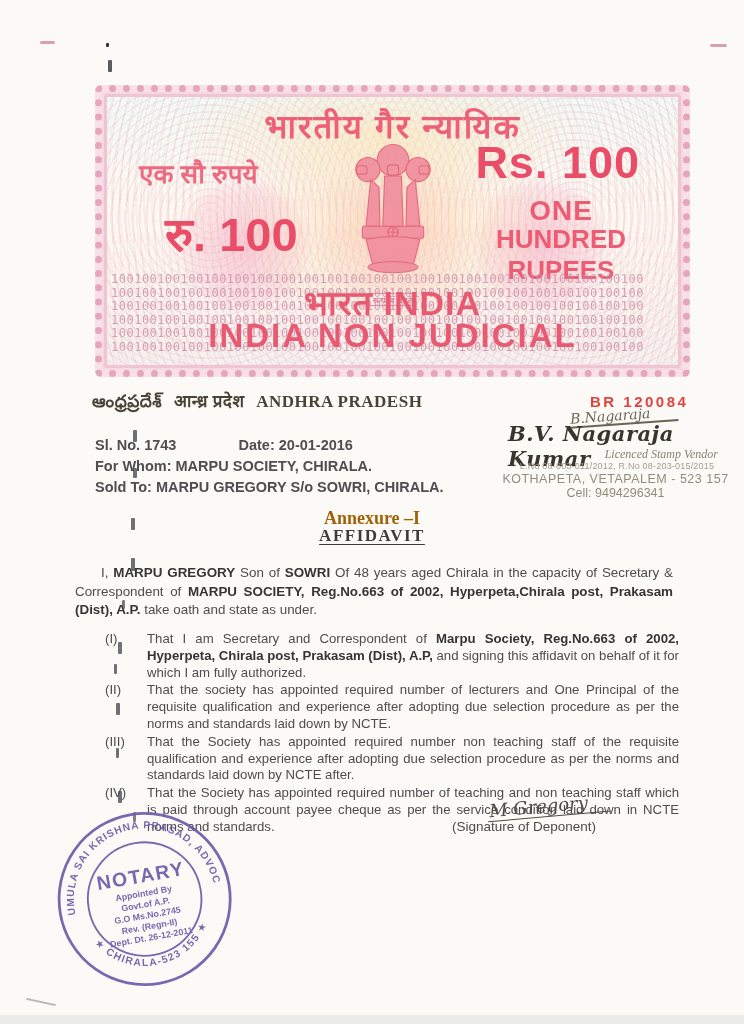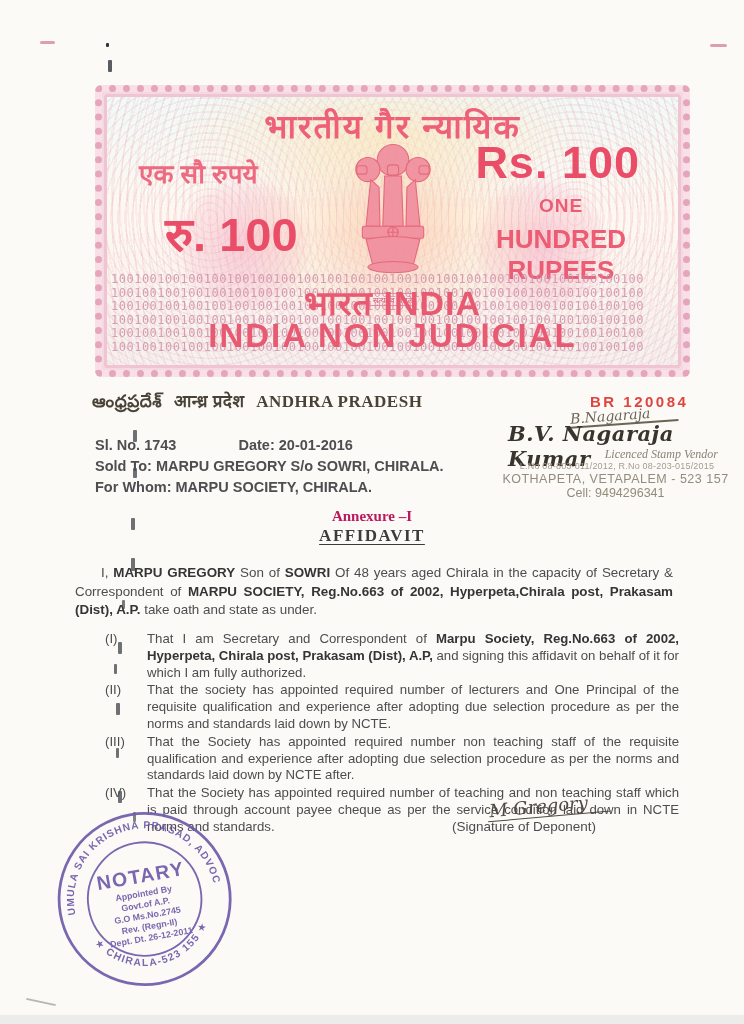--- a/index.html
+++ b/index.html
@@ -24,21 +24,21 @@
       radial-gradient(circle 120px at 50% 50%, rgba(246,160,182,.35), transparent 70%),
       repeating-radial-gradient(circle at 18% 45%, rgba(238,150,175,.17) 0 1.5px, transparent 1.5px 7px),
       repeating-radial-gradient(circle at 82% 45%, rgba(238,150,175,.17) 0 1.5px, transparent 1.5px 7px),
       repeating-radial-gradient(circle at 50% 38%, rgba(238,150,175,.13) 0 1.5px, transparent 1.5px 8px),
       linear-gradient(180deg,#f0faf7 0%,#fdf8f0 45%,#f4f1ee 100%);}
   .stamp-inner *{position:absolute;}
   .st-header{top:6px;left:0;width:100%;text-align:center;font-size:33px;font-weight:bold;color:#ee6078;letter-spacing:2px;}
   .st-denom-words-hi{top:58px;left:32px;font-size:26px;font-weight:bold;color:#ee6a80;}
   .st-rs-en{top:40px;right:38px;font-size:45px;font-weight:bold;color:#e94d67;letter-spacing:1px;}
   .st-rs-hi{top:104px;left:58px;font-size:47px;font-weight:bold;color:#e94d67;}
-  .st-one{top:98px;right:12px;width:210px;text-align:center;font-size:19px;font-weight:bold;color:#ec5d74;letter-spacing:1px;}
+  .st-one{top:98px;right:12px;width:210px;text-align:center;font-size:28px;font-weight:bold;color:#ec5d74;letter-spacing:1px;}
   .st-hundred{top:127px;right:12px;width:210px;text-align:center;font-size:26px;font-weight:bold;color:#ec5d74;}
   .st-emblem{top:40px;left:50%;transform:translateX(-50%);}
   .st-motto{top:196px;left:50%;transform:translateX(-50%);font-size:8px;color:#d4556e;
     border:1px solid #e58ca0;background:rgba(251,234,234,.8);padding:0 4px;white-space:nowrap;}
   .digit-rows{top:176px;left:4px;right:12px;height:84px;overflow:hidden;color:#cf8aa4;opacity:.8;
     font-family:"DejaVu Sans Mono",monospace;font-size:12px;line-height:13.5px;letter-spacing:.5px;text-align:left;white-space:nowrap;}
   .digit-rows div{position:static;}
   .st-bharat-line{top:182px;left:0;width:100%;text-align:center;font-size:34px;font-weight:bold;color:#e85a72;letter-spacing:1px;z-index:2;}
   .st-nonjud{top:220px;left:0;width:100%;text-align:center;font-size:33px;font-weight:bold;color:#e85a72;letter-spacing:2px;z-index:2;}
 
@@ -56,21 +56,21 @@
   .vendor-licence{position:absolute;left:492px;top:461px;width:250px;text-align:center;font-size:9px;color:#a59c8e;letter-spacing:.2px;}
   .vendor-address{position:absolute;left:498px;top:472px;width:235px;text-align:center;font-size:12.5px;color:#948b7d;letter-spacing:.5px;}
   .vendor-cell{position:absolute;left:498px;top:486px;width:235px;text-align:center;font-size:12.5px;color:#948b7d;}
 
   
   .sale{position:absolute;left:95px;top:435px;font-size:14.5px;font-weight:bold;color:#4e4e50;line-height:21px;}
   .sale .date{margin-left:58px;}
 
   
   .annexure{position:absolute;left:0;top:508px;width:100%;text-align:center;
-    font-family:"Liberation Serif","DejaVu Serif",serif;font-weight:bold;font-size:15px;color:#be185d;}
+    font-family:"Liberation Serif","DejaVu Serif",serif;font-weight:bold;font-size:18px;color:#a16207;}
   .aff-title{position:absolute;left:0;top:526px;width:100%;text-align:center;
     font-family:"Liberation Serif","DejaVu Serif",serif;font-weight:bold;font-size:17px;color:#3c3c3c;
     letter-spacing:1.5px;}
   .aff-title span{text-decoration:underline;text-underline-offset:3px;}
   .aff-intro{position:absolute;left:75px;top:564px;width:598px;font-size:13.4px;line-height:18.5px;
     color:#4d4d4f;text-align:justify;text-indent:26px;margin:0;}
   .aff-intro b, .aff-text b{color:#353537;}
   .aff-list{position:absolute;left:95px;top:631px;width:584px;font-size:13.2px;line-height:16.8px;color:#4d4d4f;}
   .aff-item{display:flex;margin-bottom:1px;}
   .aff-marker{flex:none;width:46px;padding-left:10px;box-sizing:border-box;}
@@ -173,22 +173,22 @@
 
   <div class="sale">
     <div>
       <span>Sl. No.</span>
       <span>1743</span>
       <span class="date">
         <span>Date:</span>
         <span>20-01-2016</span>
       </span>
     </div>
+    <div>For Whom: MARPU SOCIETY, CHIRALA.</div>
     <div>Sold To: MARPU GREGORY S/o SOWRI, CHIRALA.</div>
-    <div>For Whom: MARPU SOCIETY, CHIRALA.</div>
   </div>
 
   <div class="annexure">Annexure –I</div>
   <div class="aff-title"><span>AFFIDAVIT</span></div>
 
   <p class="aff-intro"><span>I, </span><b>MARPU GREGORY</b><span> Son of </span><b>SOWRI</b><span> Of 48 years aged Chirala  in the capacity of Secretary &amp; Correspondent of </span><b>MARPU SOCIETY, Reg.No.663 of 2002, Hyperpeta,Chirala post, Prakasam (Dist), A.P.</b><span> take oath and state as under.</span></p>
 
   <div class="aff-list">
     <div class="aff-item">
       <div class="aff-marker">(I)</div>

